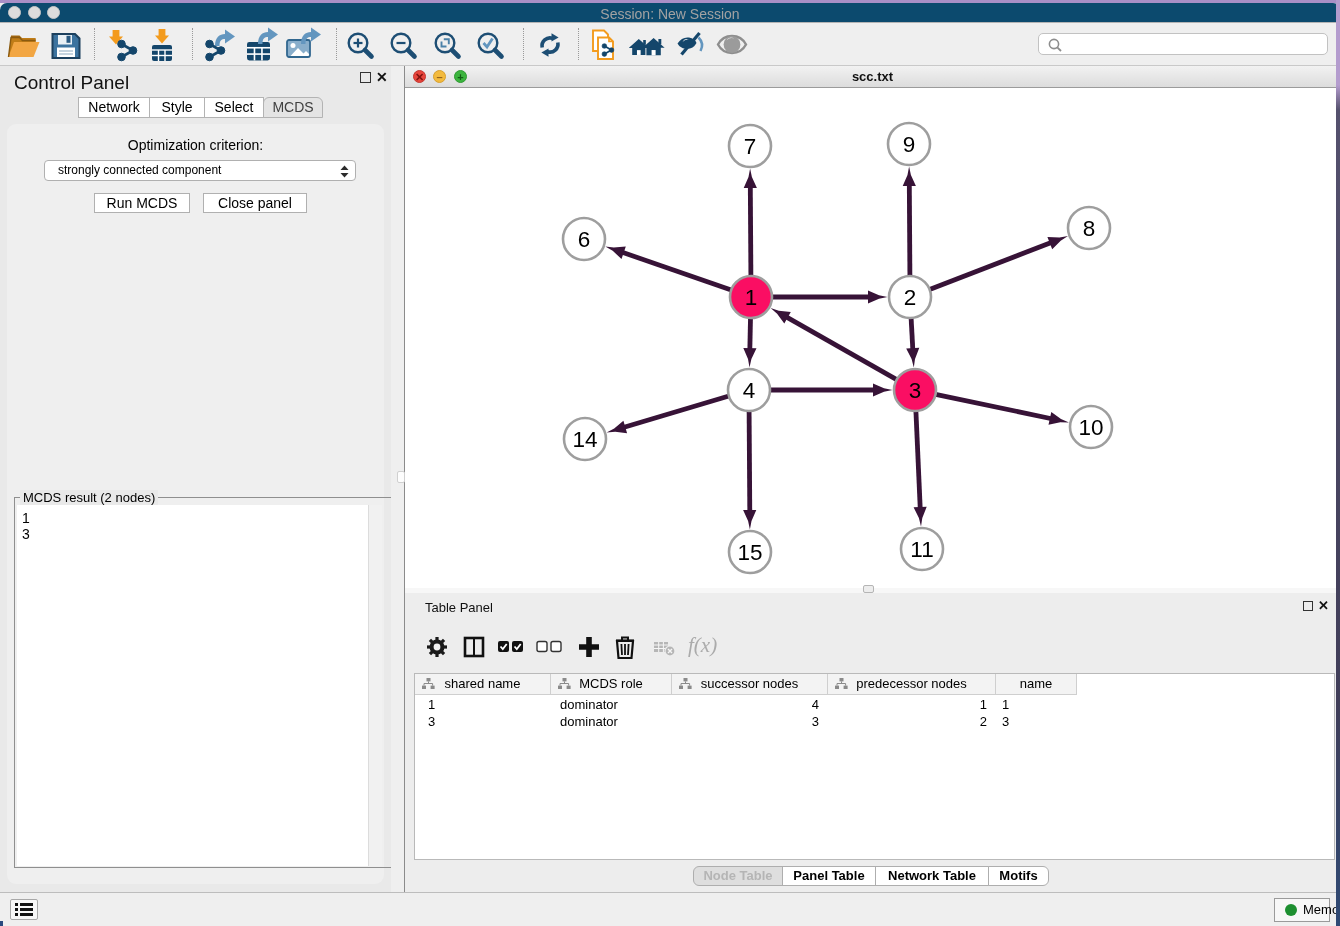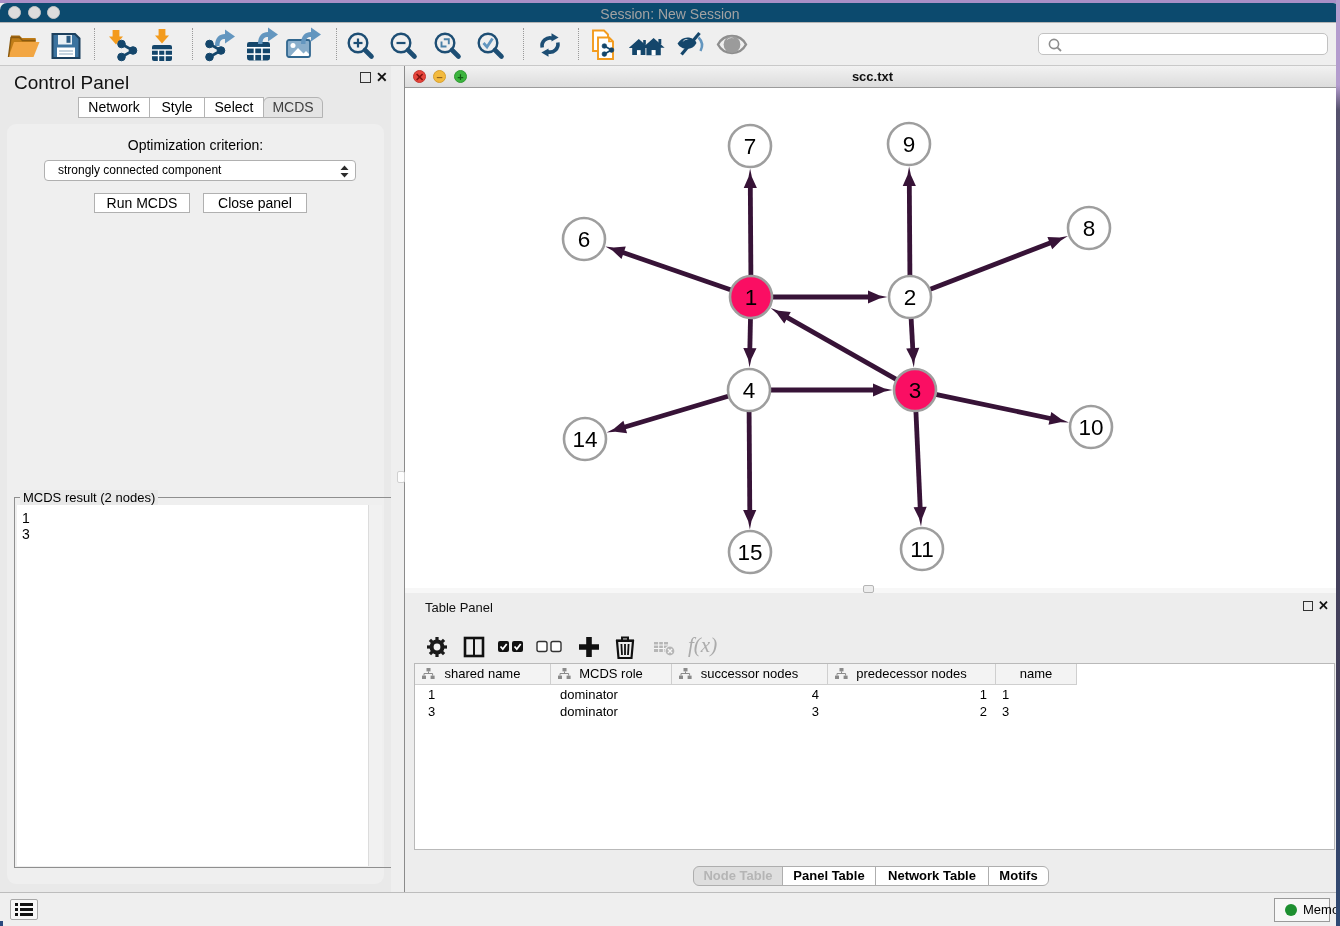--- a/index.html
+++ b/index.html
@@ -32,21 +32,21 @@
 #vsplit { left:391px; top:66px; width:14px; height:826px; background:#efefef; border-right:1px solid #8b8b8b; }
 
 #netwin { left:405px; top:66px; width:935px; height:522px; background:#fff; }
 #nettitle { position:absolute; left:0; top:0; width:935px; height:22px; background:linear-gradient(#f2f2f2,#dcdcdc); border-bottom:1px solid #9b9b9b; }
 #nettitle .t { position:absolute; width:100%; text-align:center; top:3px; font-size:13px; color:#111; font-weight:bold; }
 .mc { position:absolute; top:4px; width:13px; height:13px; border-radius:50%; font-size:11px; text-align:center; line-height:13px; font-weight:bold; }
 
 #hsplit { left:405px; top:588px; width:935px; height:5px; background:#f7f7f7; }
 #tpanel { left:405px; top:593px; width:935px; height:299px; background:#ededed; }
 #tpanel .hdr { position:absolute; left:12px; top:7px; font-size:13px; color:#111;margin-left:8px; }
-#ttable { position:absolute; left:9px; top:70px; width:921px; height:187px; background:#fff; border:1px solid #b9b9b9; }
+#ttable { position:absolute; left:9px; top:80px; width:921px; height:187px; background:#fff; border:1px solid #b9b9b9; }
 .th { position:absolute; top:0; height:21px; background:#f3f3f3; border-right:1px solid #cfcfcf; border-bottom:1px solid #cfcfcf; font-size:13px; text-align:center; line-height:20px; }
 .td { position:absolute; font-size:13px; height:17px; line-height:17px; }
 .btabs { position:absolute; top:273px; height:20px; }
 .btab { position:absolute; top:0; height:20px; border:1px solid #aeaeae; background:#fff; font-size:13px; font-weight:bold; text-align:center; line-height:18px; }
 
 #status { left:0; top:892px; width:1340px; height:34px; background:#efefef; border-top:1px solid #bdbdbd; }
 #memb { position:absolute; left:1254px; top:5px; width:56px; height:24px; background:#f7f7f7; border:1px solid #9a9a9a; font-size:13px;margin-left:20px; }
 #listb { position:absolute; left:10px; top:6px; width:28px; height:21px; background:#f7f7f7; border:1px solid #a8a8a8; border-radius:2px; }
 .cornerblue { background:#2a4a7f; }
 </style>

